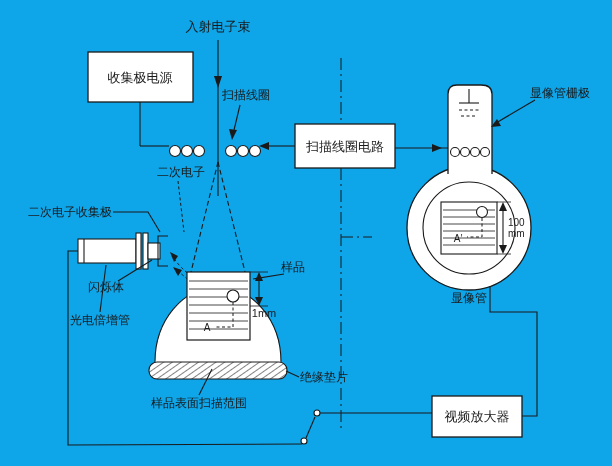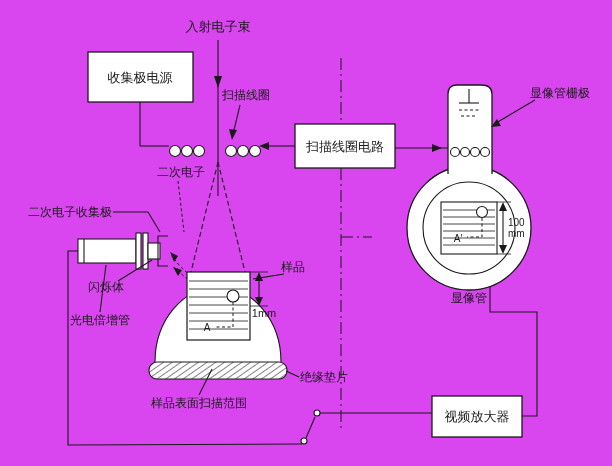--- a/index.html
+++ b/index.html
@@ -1,16 +1,16 @@
 <!DOCTYPE html>
 <html><head>
 <meta charset="utf-8">
 <style>
   html,body{margin:0;padding:0;background:#e8e8e8;}
-  .stage{width:612px;height:466px;background:#d946ef;position:relative;overflow:hidden;
+  .stage{width:612px;height:466px;background:#0ea5e9;position:relative;overflow:hidden;
          font-family:"Liberation Sans","DejaVu Sans",sans-serif;}
   svg text{fill:#1a1a1a;font-family:"Liberation Sans","DejaVu Sans",sans-serif;}
   .box{fill:#ffffff;stroke:#1a1a1a;stroke-width:1.3;}
   .ln{stroke:#1a1a1a;stroke-width:1.1;fill:none;}
   .thin{stroke:#1a1a1a;stroke-width:0.8;fill:none;}
   .dash{stroke:#1a1a1a;stroke-width:1.1;fill:none;stroke-dasharray:5 3;}
   .dash2{stroke:#1a1a1a;stroke-width:1;fill:none;stroke-dasharray:3 2.5;}
   .cdot{stroke:#1a1a1a;stroke-width:1;fill:none;stroke-dasharray:12 4 2 4;}
   .ah{fill:#1a1a1a;stroke:none;}
   .wh{fill:#ffffff;stroke:#1a1a1a;stroke-width:1.1;}

